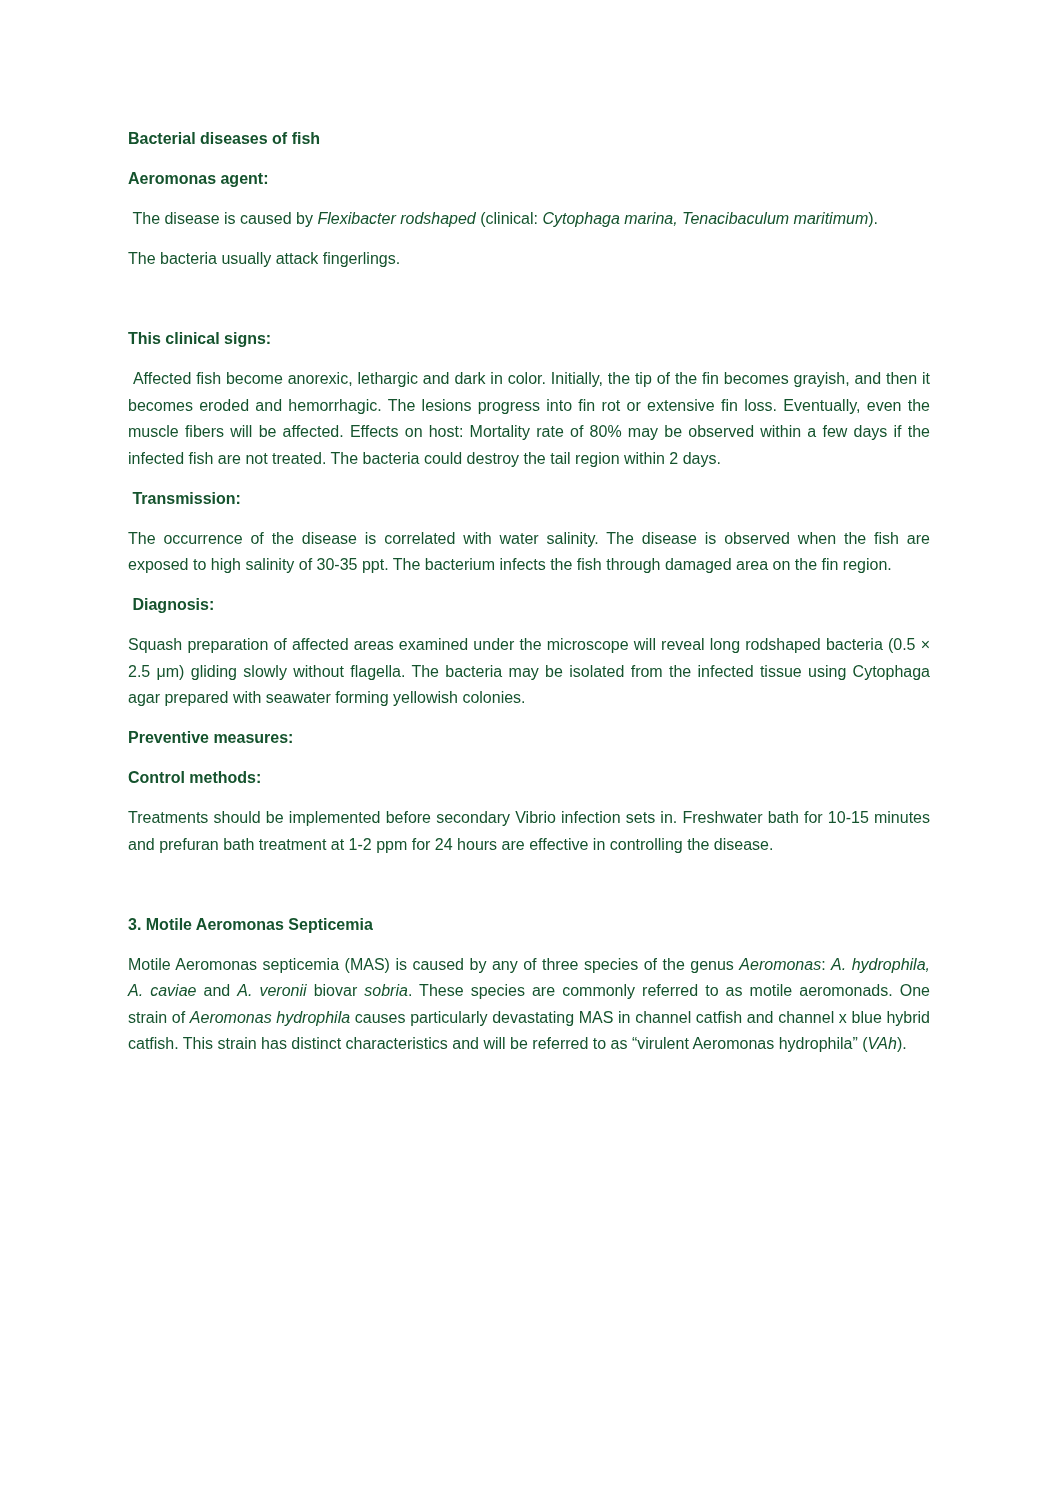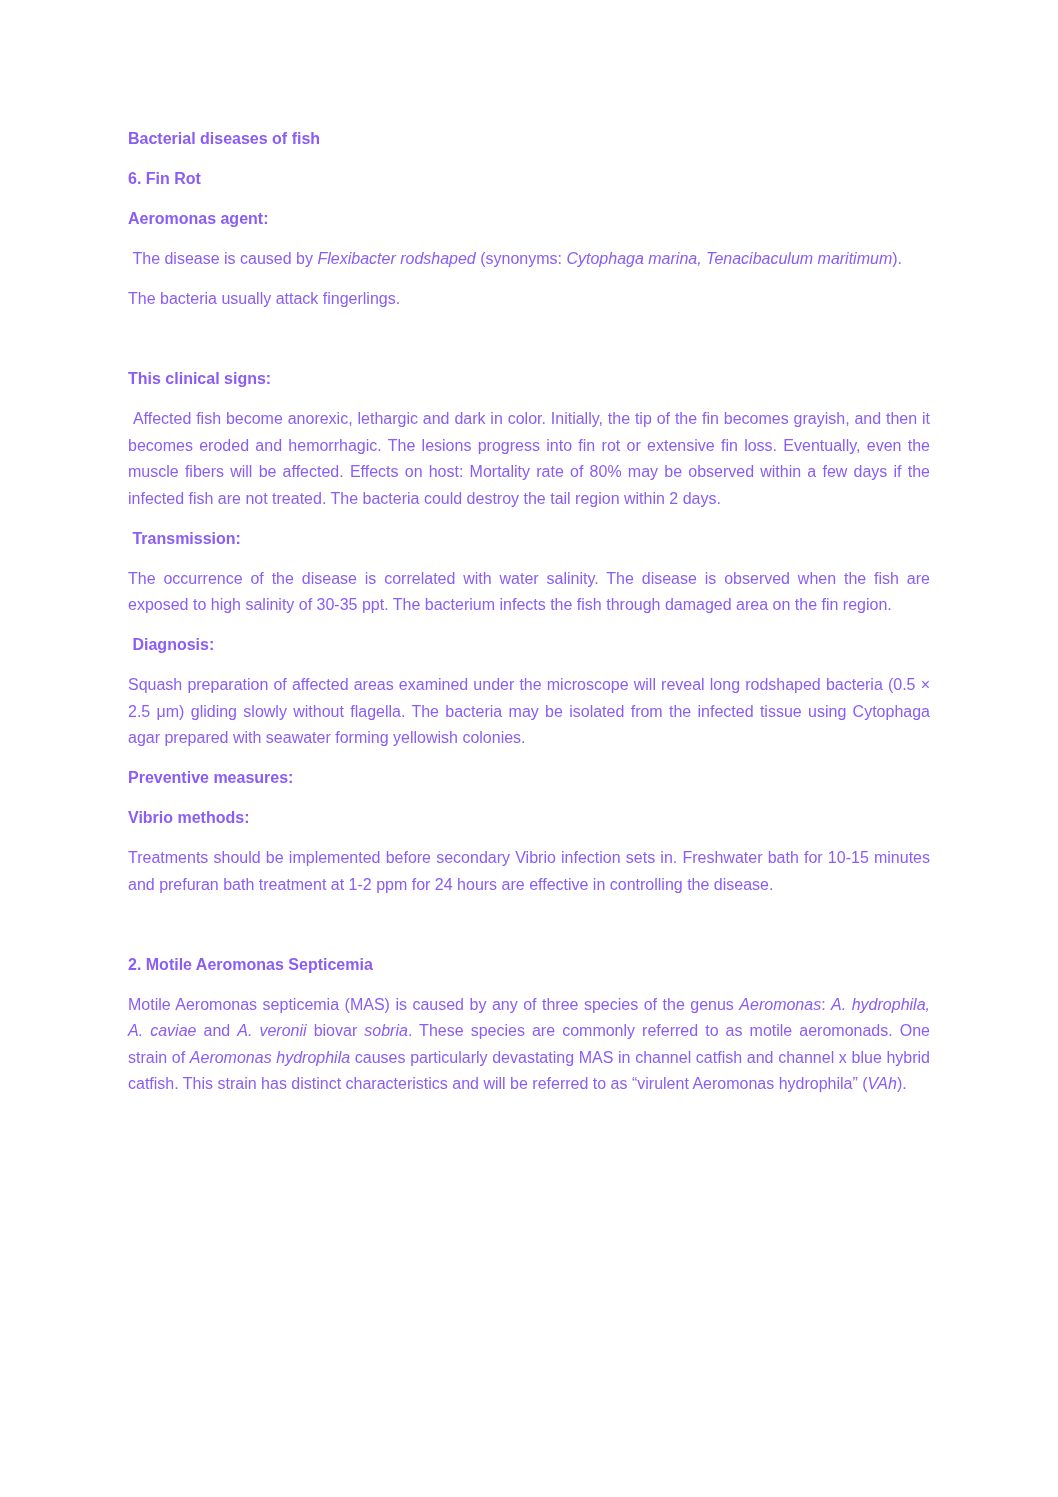--- a/index.html
+++ b/index.html
@@ -12,21 +12,21 @@
     width: 1058px;
     height: 1497px;
     background: #ffffff;
     overflow: hidden;
   }
   .content {
     box-sizing: border-box;
     padding: 126px 128px 0 128px;
     font-family: "Liberation Sans", sans-serif;
     font-size: 16px;
-    color: #8b5cf6;
+    color: #14532d;
   }
   .content p {
     margin: 0 0 13.5px 0;
     line-height: 26.5px;
     white-space: pre-wrap;
   }
   .content p.p {
     text-align: justify;
   }
   .content p.h {
@@ -39,31 +39,30 @@
   .content span.i {
     font-style: italic;
   }
 </style>
 </head>
 <body>
 
 <div class="page">
   <div class="content">
       <p class="h">Bacterial diseases of fish</p>
-      <p class="h">6. Fin Rot</p>
       <p class="h">Aeromonas agent:</p>
-      <p class="p"><span> The disease is caused by </span><span class="i">Flexibacter rodshaped</span><span> (synonyms: </span><span class="i">Cytophaga marina, Tenacibaculum maritimum</span><span>).</span></p>
+      <p class="p"><span> The disease is caused by </span><span class="i">Flexibacter rodshaped</span><span> (clinical: </span><span class="i">Cytophaga marina, Tenacibaculum maritimum</span><span>).</span></p>
       <p class="p"><span>The bacteria usually attack fingerlings.</span></p>
       <p class="spacer">&nbsp;</p>
       <p class="h">This clinical signs:</p>
       <p class="p"><span> Affected fish become anorexic, lethargic and dark in color. Initially, the tip of the fin becomes grayish, and then it becomes eroded and hemorrhagic. The lesions progress into fin rot or extensive fin loss. Eventually, even the muscle fibers will be affected. Effects on host: Mortality rate of 80% may be observed within a few days if the infected fish are not treated. The bacteria could destroy the tail region within 2 days.</span></p>
       <p class="h"> Transmission:</p>
       <p class="p"><span>The occurrence of the disease is correlated with water salinity. The disease is observed when the fish are exposed to high salinity of 30-35 ppt. The bacterium infects the fish through damaged area on the fin region.</span></p>
       <p class="h"> Diagnosis:</p>
       <p class="p"><span>Squash preparation of affected areas examined under the microscope will reveal long rodshaped bacteria (0.5 × 2.5 μm) gliding slowly without flagella. The bacteria may be isolated from the infected tissue using Cytophaga agar prepared with seawater forming yellowish colonies.</span></p>
       <p class="h">Preventive measures:</p>
-      <p class="h">Vibrio methods:</p>
+      <p class="h">Control methods:</p>
       <p class="p"><span>Treatments should be implemented before secondary Vibrio infection sets in. Freshwater bath for 10-15 minutes and prefuran bath treatment at 1-2 ppm for 24 hours are effective in controlling the disease.</span></p>
       <p class="spacer">&nbsp;</p>
-      <p class="h">2. Motile Aeromonas Septicemia</p>
+      <p class="h">3. Motile Aeromonas Septicemia</p>
       <p class="p"><span>Motile Aeromonas septicemia (MAS) is caused by any of three species of the genus </span><span class="i">Aeromonas</span><span>: </span><span class="i">A. hydrophila, A. caviae</span><span> and </span><span class="i">A. veronii</span><span> biovar </span><span class="i">sobria</span><span>. These species are commonly referred to as motile aeromonads. One strain of </span><span class="i">Aeromonas hydrophila</span><span> causes particularly devastating MAS in channel catfish and channel x blue hybrid catfish. This strain has distinct characteristics and will be referred to as “virulent Aeromonas hydrophila” (</span><span class="i">VAh</span><span>).</span></p>
     </div>
 </div>
 
 </body></html>

